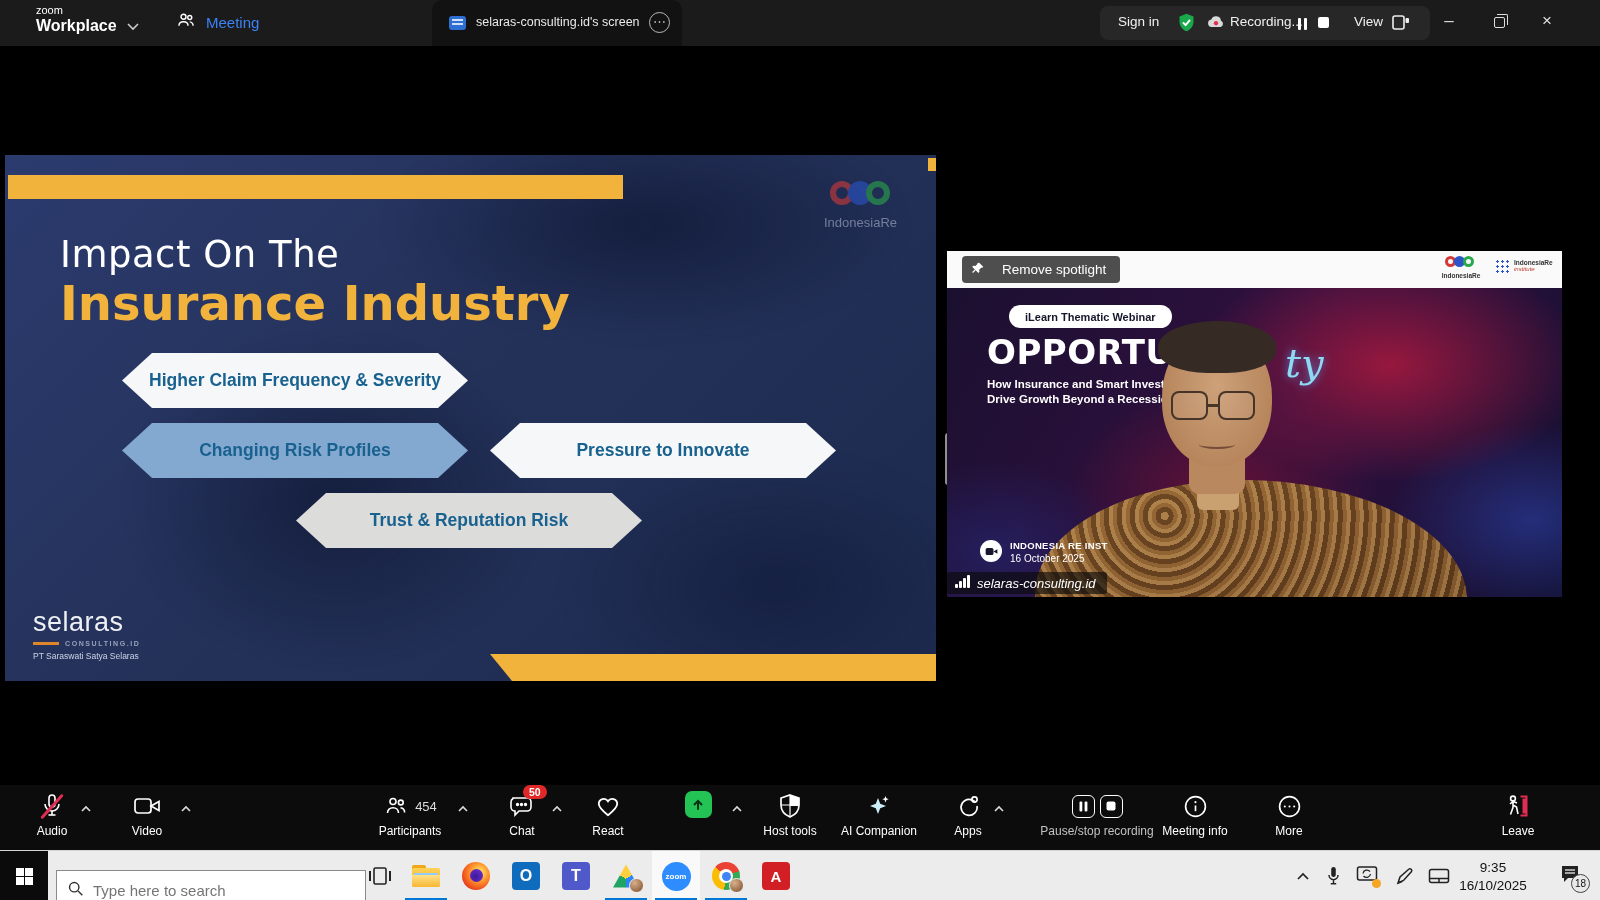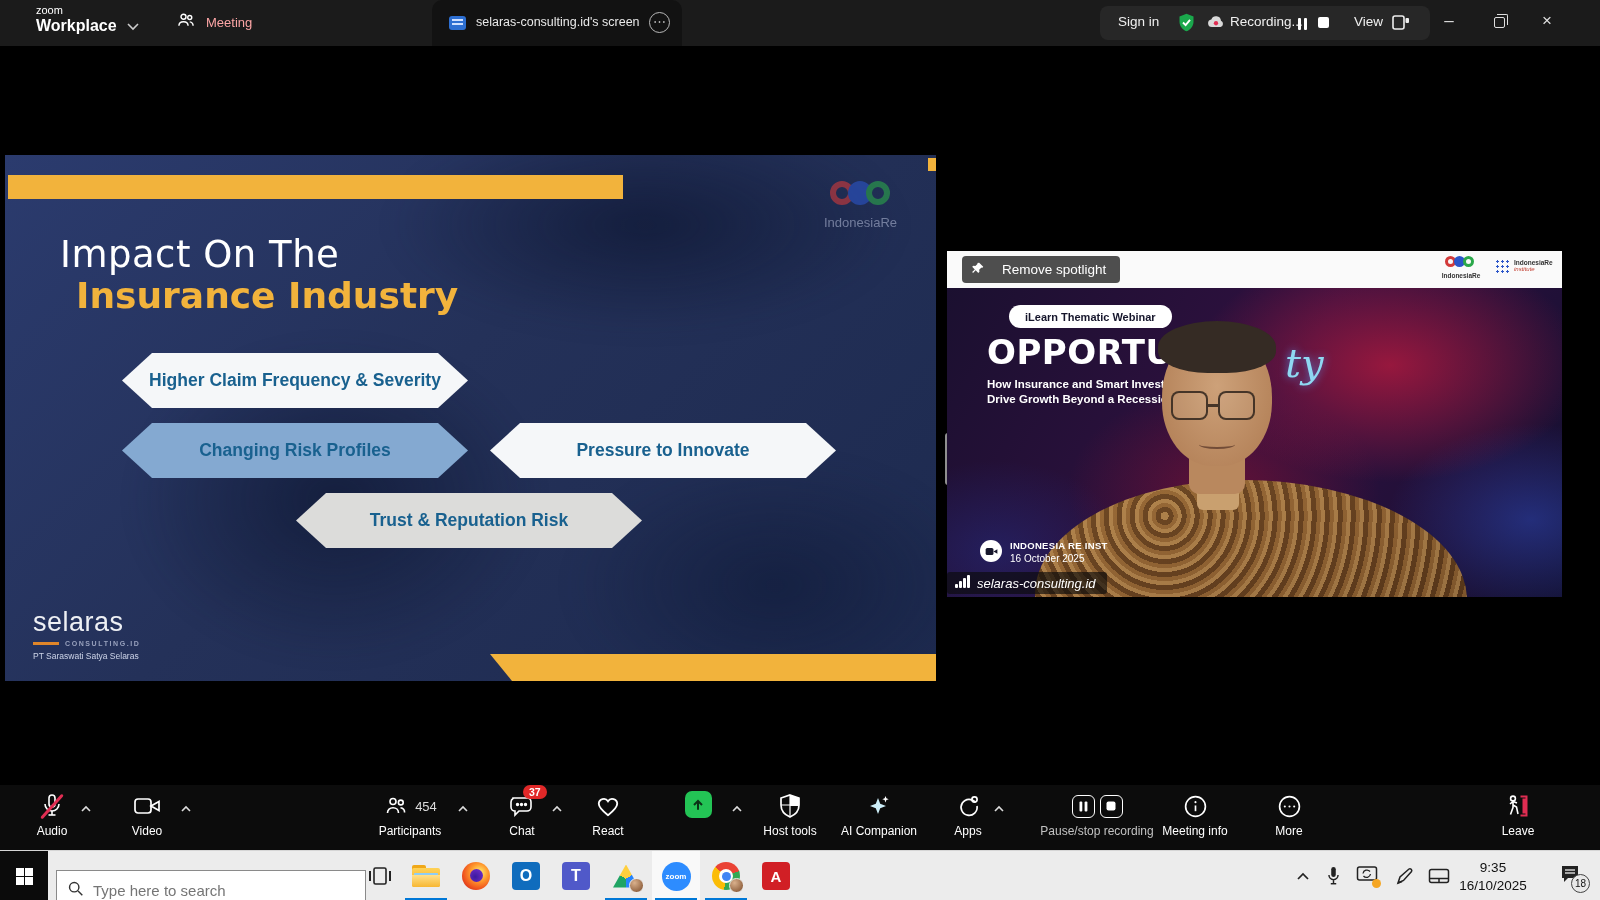--- a/index.html
+++ b/index.html
@@ -6,21 +6,21 @@
   html,body { background:#000; }
   body { font-family:"Liberation Sans", sans-serif; }
   #stage { position:relative; width:1600px; height:900px; overflow:hidden; background:#000; }
   .abs { position:absolute; }
 
   
   .titlebar { left:0; top:0; width:1600px; height:46px; background:#1b1b1b; }
   .brand { left:36px; top:5px; color:#fff; line-height:1; }
   .brand .b1 { font-size:11px; font-weight:400; }
   .brand .b2 { font-size:16px; font-weight:700; margin-top:2px; }
-  .tab-label { color:#fca5a5; font-size:13px; }
+  .tab-label { color:#3b82f6; font-size:15px; }
   .active-tab { left:432px; top:0; width:250px; height:46px; background:#121212; border-radius:10px 10px 0 0; }
   .tab-screen-icon { width:17px; height:14px; background:#2d6fd2; border-radius:3px; position:relative; }
   .tab-screen-icon::after{ content:""; position:absolute; left:3px; top:3px; right:3px; height:2px; background:#cfe0ff; box-shadow:0 4px 0 #cfe0ff; }
   .circle-btn { width:21px; height:21px; border:1.5px solid #b9b9b9; border-radius:50%; color:#d8d8d8; font-size:13px; line-height:18px; text-align:center; }
   .ctrl-pill { left:1100px; top:6px; width:330px; height:34px; background:#272727; border-radius:8px; }
   .ctrl-text { color:#f0f0f0; font-size:13.5px; }
   .pause-bars i { display:inline-block; width:3px; height:12px; background:#fff; border-radius:1px; }
   .pause-bars i+i { margin-left:3px; }
   .stop-sq { width:11px; height:11px; background:#fff; border-radius:2px; }
   .win-ctrl { color:#dfdfdf; font-size:17px; text-align:center; width:30px; }
@@ -28,21 +28,21 @@
   .max-icon::before { content:""; position:absolute; left:2px; top:-4px; width:10px; height:10px; border-top:1.5px solid #dfdfdf; border-right:1.5px solid #dfdfdf; border-radius:0 2px 0 0; }
 
   
   .slide { left:5px; top:155px; width:931px; height:526px; overflow:hidden;
            background:linear-gradient(135deg,#2b3b6e 0%, #243159 45%, #1d2a4f 100%); }
   .slide .ph1 { left:120px; top:180px; width:420px; height:330px; background:radial-gradient(ellipse, rgba(8,16,40,.55), transparent 70%); filter:blur(8px); }
   .slide .ph2 { left:380px; top:-40px; width:520px; height:220px; background:radial-gradient(ellipse, rgba(10,18,44,.6), transparent 70%); filter:blur(10px); }
   .slide .ph3 { left:560px; top:300px; width:420px; height:260px; background:radial-gradient(ellipse, rgba(12,22,50,.5), transparent 70%); filter:blur(10px); }
   .yellow { background:#F2B33C; }
   .slide-title1 { left:55px; top:78px; color:#fff; font-size:37px; font-weight:500; font-family:"DejaVu Sans","Liberation Sans",sans-serif; letter-spacing:.5px; }
-  .slide-title2 { left:55px; top:120px; color:#F2B33C; font-size:36px; font-weight:800; font-family:"DejaVu Sans","Liberation Sans",sans-serif;margin-left:16px; }
+  .slide-title2 { left:55px; top:120px; color:#F2B33C; font-size:48px; font-weight:800; font-family:"DejaVu Sans","Liberation Sans",sans-serif; }
   .hex { width:346px; height:55px; display:flex; align-items:center; justify-content:center;
          clip-path:polygon(30px 0, calc(100% - 30px) 0, 100% 50%, calc(100% - 30px) 100%, 30px 100%, 0 50%);
          font-size:17.5px; font-weight:700; color:#19618F; text-align:center; }
   .hex.white { background:#F5F7F9; }
   .hex.blue  { background:#84A9D1; }
   .hex.gray  { background:#DCDCDA; }
   .ire-ring { width:24px; height:24px; border-radius:50%; }
   .ire-text { font-size:13px; color:#aab3cf; }
   .selaras-word { color:#eef0f4; font-size:27px; font-weight:500; letter-spacing:.5px; }
   .selaras-sub { color:#98a1bd; font-size:7px; letter-spacing:1.6px; font-weight:700; }
@@ -327,21 +327,21 @@
         </svg></span>
 
     <div class="tbtn" style="left:467px;">
       <span class="ticon">
         <svg width="26" height="24" viewBox="0 0 26 24" fill="none" stroke="#fff" stroke-width="1.6">
           <path d="M4 4h14a4 4 0 0 1 4 4v5a4 4 0 0 1-4 4H10l-4 4v-4H6a4 4 0 0 1-4-4V8a4 4 0 0 1 2-3.5z"></path>
           <circle cx="8.5" cy="10.5" r=".9" fill="#fff"></circle>
             <circle cx="12.5" cy="10.5" r=".9" fill="#fff"></circle>
             <circle cx="16.5" cy="10.5" r=".9" fill="#fff"></circle>
         </svg>
-        <span class="badge" style="left:14px;top:-6px;">37</span>
+        <span class="badge" style="left:14px;top:-6px;">50</span>
       </span>
       <span class="tlabel">Chat</span>
     </div>
     <span class="abs chev" style="left:551px;"><svg width="12" height="8" viewBox="0 0 12 8">
           <polyline points="2,6 6,2 10,6" fill="none" stroke="#ddd" stroke-width="1.6"></polyline>
         </svg></span>
 
     <div class="tbtn" style="left:553px;">
       <span class="ticon">
         <svg width="26" height="24" viewBox="0 0 24 22" fill="none" stroke="#fff" stroke-width="1.7">

